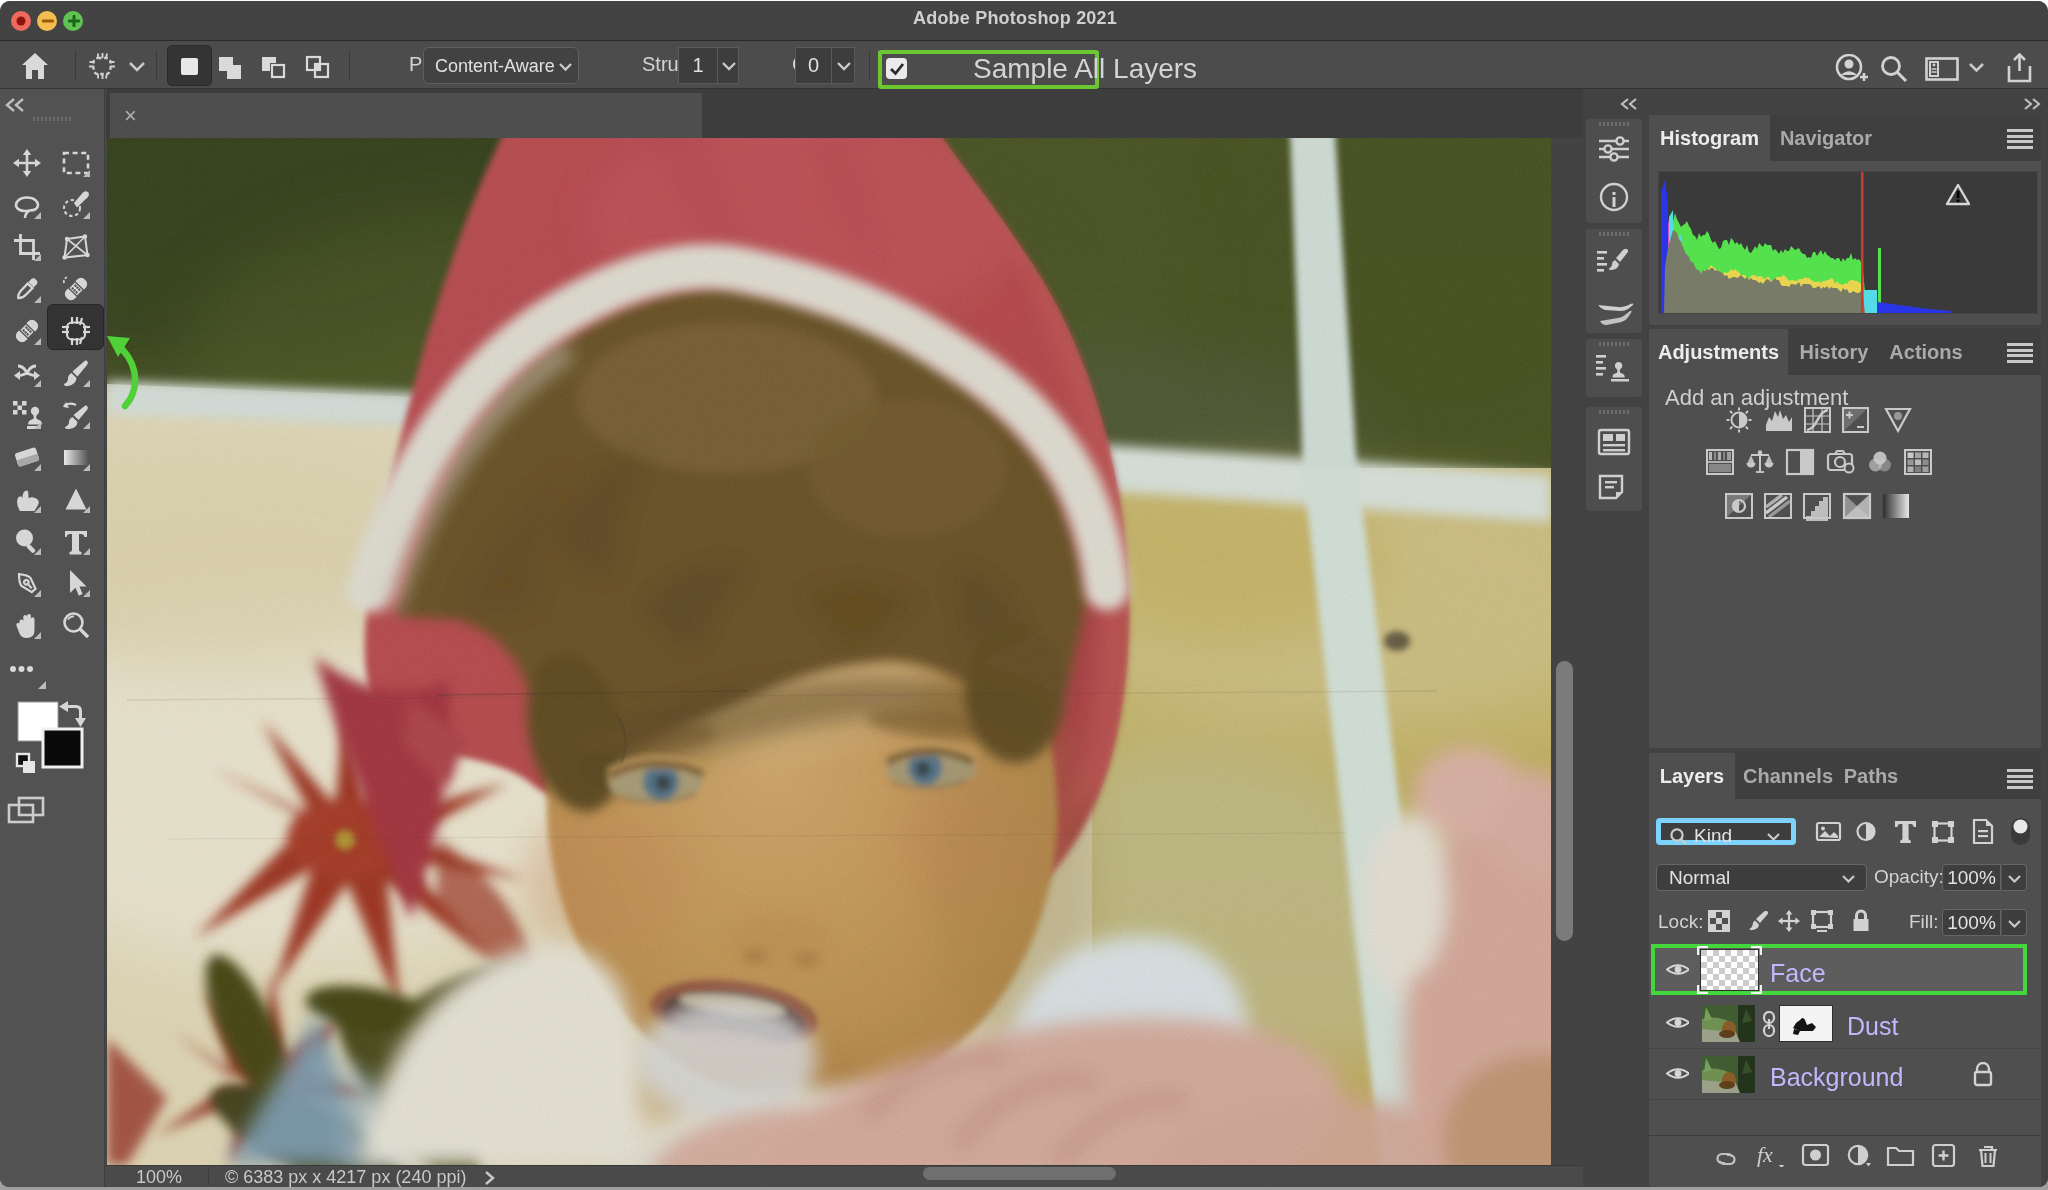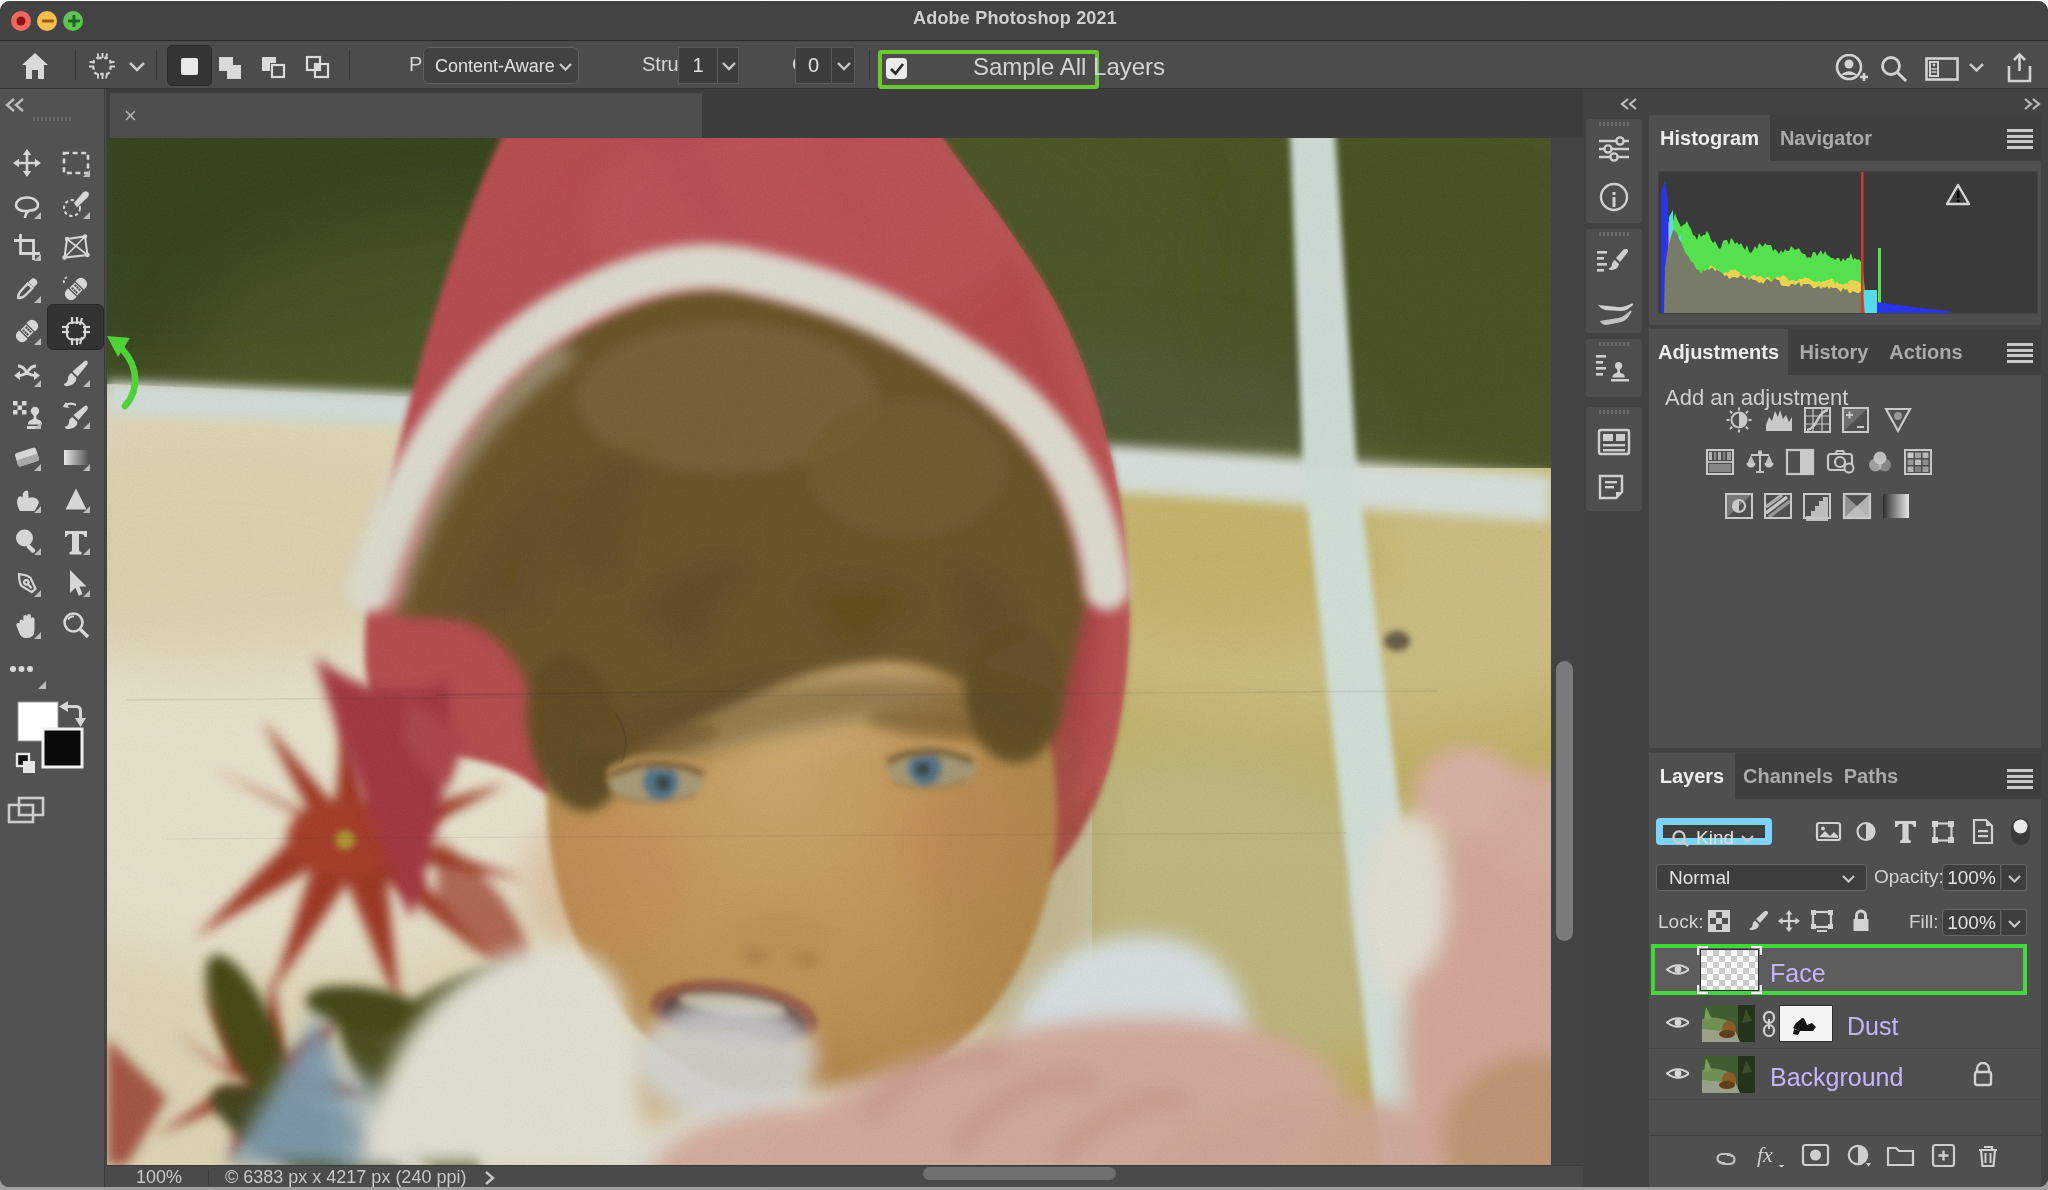--- a/index.html
+++ b/index.html
@@ -123,21 +123,21 @@
         <svg style="position:absolute;left:4px;top:13px" width="16" height="11">
           <path d="M2 2 L8 8 L14 2" stroke="#c9c9c9" stroke-width="2.4" fill="none"></path>
         </svg>
       </div>
     <div class="vsep" style="left:869px"></div>
     <div id="greenbox"></div>
     <div class="abs" style="left:886px;top:16px;width:21px;height:21px;background:#ebebeb;border-radius:4px"></div>
     <svg class="abs" style="left:889px;top:20px" width="16" height="14">
         <path d="M2 7 L6.5 11.5 L14 2" stroke="#2b2b2b" stroke-width="2.8" fill="none"></path>
       </svg>
-    <div class="optlabel" style="left:929px;font-size:24px">Sample All Layers</div>
+    <div class="optlabel" style="left:929px;font-size:28px">Sample All Layers</div>
 
     <svg class="abs" style="left:1834px;top:12px" width="34" height="30" viewBox="0 0 34 30">
       <circle cx="15" cy="13" r="12" fill="none" stroke="#d2d2d2" stroke-width="2.6"></circle>
       <circle cx="15" cy="10" r="4.5" fill="#d2d2d2"></circle>
       <path d="M7 21 Q15 13.5 23 21" fill="#d2d2d2"></path>
       <g stroke="#d2d2d2" stroke-width="2.6">
           <line x1="26" y1="23" x2="34" y2="23"></line>
           <line x1="30" y1="19" x2="30" y2="27"></line>
         </g>
     </svg>
@@ -873,21 +873,21 @@
       <div class="ptab act" style="left:0;width:86px">Layers</div>
       <div class="ptab" style="left:86px;width:106px">Channels</div>
       <div class="ptab" style="left:184px;width:76px">Paths</div>
       <div class="hamb" style="top:16px">
           <div></div>
           <div></div>
           <div></div>
           <div></div>
         </div>
 
-      <div class="abs" style="left:7px;top:65px;width:116px;height:27px;background:#3e3e3e;border:7px solid #7dd3fc;border-radius:4px">
+      <div class="abs" style="left:7px;top:65px;width:140px;height:27px;background:#3e3e3e;border:5px solid #7dd3fc;border-radius:4px">
         <svg class="abs" style="left:8px;top:4px" width="20" height="20">
             <circle cx="8" cy="8" r="5.6" fill="none" stroke="#cccccc" stroke-width="2.2"></circle>
             <line x1="12" y1="12" x2="17" y2="17" stroke="#cccccc" stroke-width="2.4"></line>
           </svg>
         <div class="abs" style="left:33px;top:2px;font-size:19px;color:#e2e2e2">Kind</div>
         <svg class="abs" style="right:10px;top:9px" width="15" height="10">
             <path d="M2 2 L7.5 7.5 L13 2" stroke="#c9c9c9" stroke-width="2.2" fill="none"></path>
           </svg>
       </div>
       <svg class="abs" style="left:160px;top:62px" width="230" height="34" fill="#d2d2d2">

